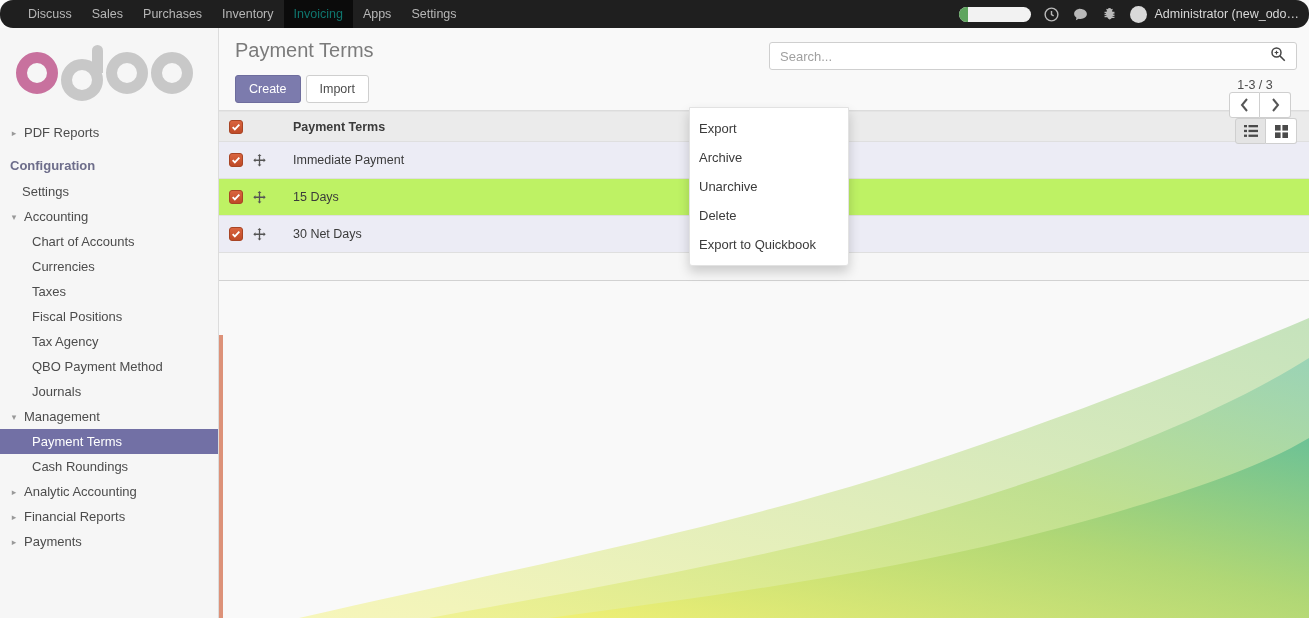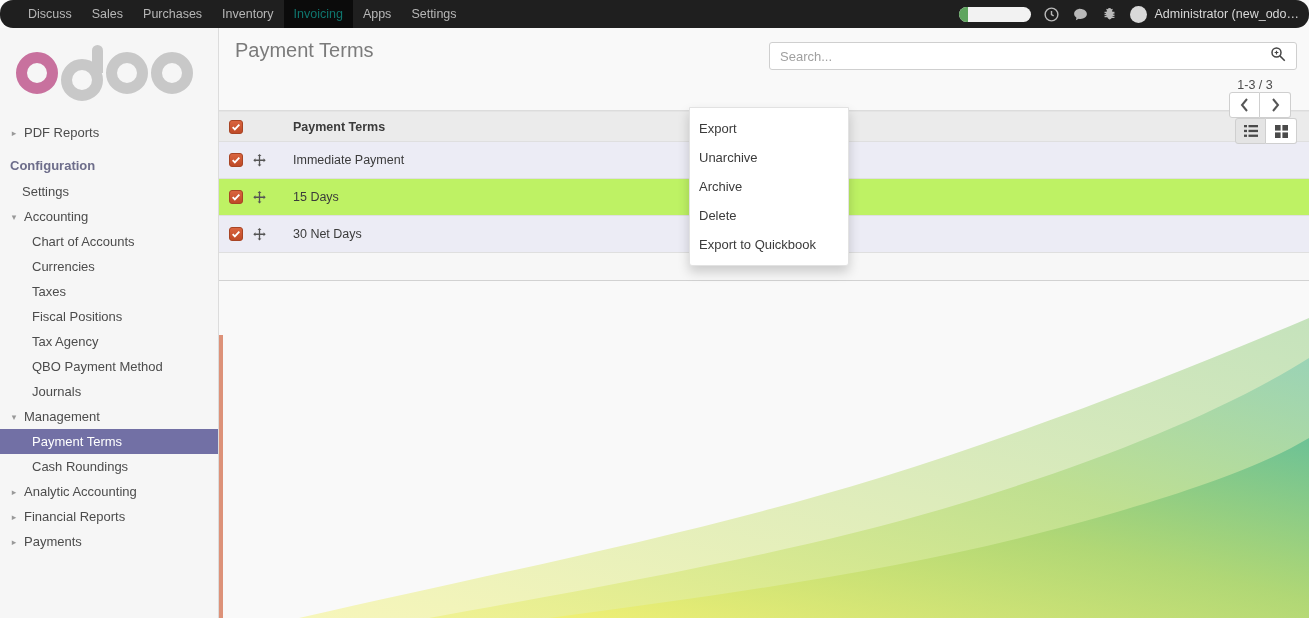--- a/index.html
+++ b/index.html
@@ -331,29 +331,33 @@
       <path d="M1090 0 L1090 300 L80 300 C300 250 480 215 660 160 C820 110 960 55 1090 0 Z" fill="url(#g3)" opacity="0.78"></path>
       <path d="M1090 40 L1090 300 L210 300 C420 262 600 230 760 180 C900 136 1010 90 1090 40 Z" fill="url(#g2)" opacity="0.8"></path>
       <path d="M1090 120 L1090 300 L330 300 C520 275 690 250 840 210 C960 178 1040 150 1090 120 Z" fill="url(#g1)" opacity="0.72"></path>
     </svg>
 
     <div class="coral-bar"></div>
 
     <div class="cp" style="position:relative;z-index:10;">
       <div class="cp-title">Payment Terms</div>
 
+      <div class="cp-buttons">
+        <div class="btn btn-primary">Create</div>
+        <div class="btn btn-default">Import</div>
+      </div>
 
       <div class="action-wrap">
         <div class="btn-action">
           <span>Action</span><span class="dd-caret"></span>
         </div>
         <div class="dropdown" id="action-menu">
             <div class="dd-item">Export</div>
+            <div class="dd-item">Archive</div>
             <div class="dd-item">Unarchive</div>
-            <div class="dd-item">Archive</div>
             <div class="dd-item">Delete</div>
             <div class="dd-item">Export to Quickbook</div>
           </div>
       </div>
 
       <div class="cp-search">
         <input type="text" placeholder="Search..." style="">
         <span>
           <svg class="search-icon" viewBox="0 0 24 24" fill="none" stroke="currentColor" stroke-width="2">
             <circle cx="10" cy="10" r="6"></circle>

